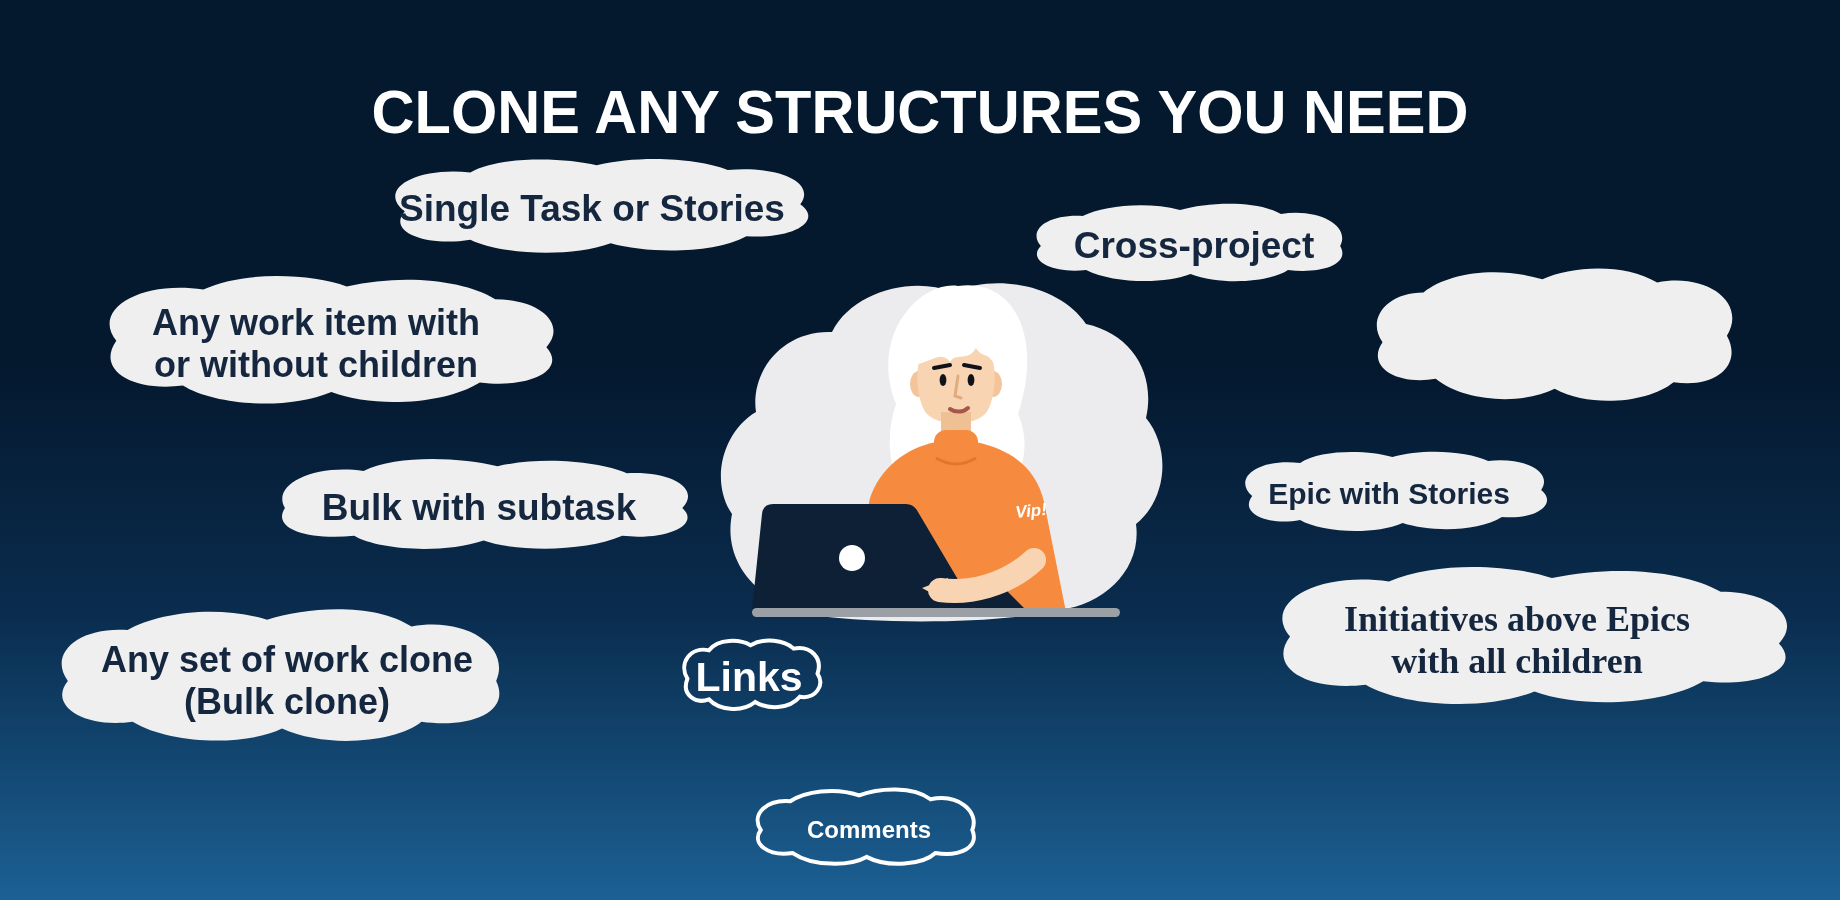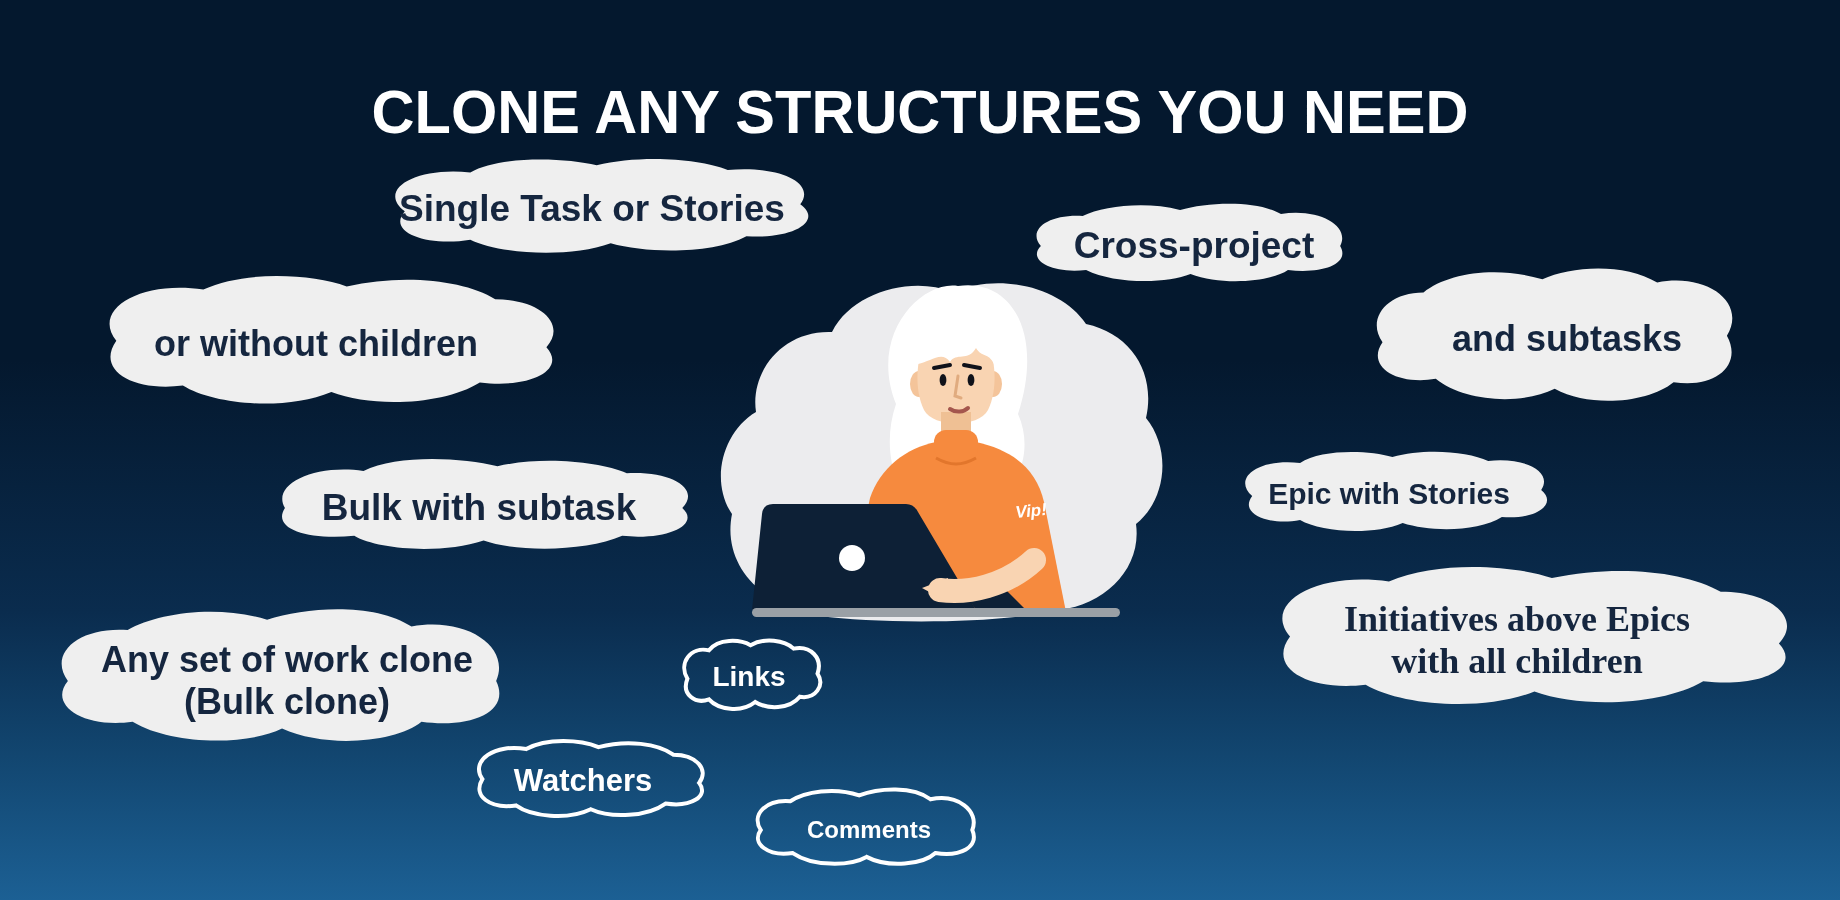--- a/index.html
+++ b/index.html
@@ -24,21 +24,21 @@
   .flip{transform:scaleX(-1);}
   
   #c-single      {left:358px;top:150px;width:468px;height:118px;font-size:37px;}
   #c-cross       {left:1020px;top:196px;width:348px;height:100px;font-size:37px;}
   #c-anywork     {left:60px;top:264px;width:512px;height:160px;font-size:36px;}
   #c-epictask    {left:1362px;top:256px;width:410px;height:166px;font-size:36px;}
   #c-tasksub     {left:248px;top:450px;width:462px;height:116px;font-size:37px;}
   #c-epicstories {left:1218px;top:444px;width:342px;height:100px;font-size:30px;}
   #c-bulk        {left:38px;top:596px;width:498px;height:170px;font-size:36px;}
   #c-initiatives {left:1226px;top:554px;width:582px;height:172px;font-size:36px;font-family:Liberation Serif, serif;}
-  #c-links       {left:672px;top:634px;width:154px;height:86px;font-size:28px;}
+  #c-links       {left:672px;top:634px;width:154px;height:86px;font-size:41px;}
   #c-attach      {left:860px;top:666px;width:296px;height:98px;font-size:31px;}
   #c-watchers    {left:454px;top:734px;width:258px;height:94px;font-size:31px;}
   #c-comments    {left:746px;top:782px;width:246px;height:96px;font-size:24px;}
   #illustration  {position:absolute;left:700px;top:272px;width:480px;height:352px;}
 </style>
 </head>
 <body>
 
 <div id="stage">
 
@@ -60,30 +60,30 @@
     <div class="txt">
         <span>Cross-project</span>
       </div>
   </div>
 
   <div class="cloud" id="c-anywork">
     <svg viewBox="0 0 200 100" preserveAspectRatio="none">
         <path fill="#efefef" d="M22,48 C12,28 32,10 56,16 C72,4 98,6 112,14 C134,6 158,10 170,22 C188,22 198,38 190,52 C198,66 184,78 164,74 C150,88 122,90 106,80 C88,92 60,88 48,76 C28,80 14,66 22,48 Z"></path>
       </svg>
     <div class="txt">
+      <span>Any work item with</span>
       <span>or without children</span>
     </div>
   </div>
 
   <div class="cloud" id="c-epictask">
     <svg viewBox="0 0 200 100" preserveAspectRatio="none" class="flip">
         <path fill="#efefef" d="M22,48 C12,28 32,10 56,16 C72,4 98,6 112,14 C134,6 158,10 170,22 C188,22 198,38 190,52 C198,66 184,78 164,74 C150,88 122,90 106,80 C88,92 60,88 48,76 C28,80 14,66 22,48 Z"></path>
       </svg>
     <div class="txt">
-      <span>and subtasks</span>
     </div>
   </div>
 
   <div class="cloud" id="c-tasksub">
     <svg viewBox="0 0 200 100" preserveAspectRatio="none">
         <path fill="#efefef" d="M16,50 C10,30 28,12 50,18 C64,4 92,6 108,14 C128,5 152,10 164,20 C184,18 196,34 188,50 C196,64 182,78 162,74 C146,88 116,88 102,78 C84,90 56,86 46,74 C26,78 10,68 16,50 Z"></path>
       </svg>
     <div class="txt">
         <span>Bulk with subtask</span>
       </div>
@@ -121,28 +121,20 @@
   <div class="cloud outline" id="c-links">
     <svg viewBox="0 0 200 100" preserveAspectRatio="none">
         <path fill="none" stroke="#ffffff" stroke-width="4" vector-effect="non-scaling-stroke" d="M20,52 C8,34 24,14 48,19 C60,5 88,6 102,13 C120,4 146,7 158,17 C180,13 196,28 189,46 C199,60 186,76 166,73 C152,88 124,88 108,79 C90,92 60,88 48,76 C30,82 12,70 20,52 Z"></path>
       </svg>
     <div class="txt">
         <span>Links</span>
       </div>
   </div>
 
 
-  <div class="cloud outline" id="c-watchers">
-    <svg viewBox="0 0 200 100" preserveAspectRatio="none">
-        <path fill="none" stroke="#ffffff" stroke-width="4" vector-effect="non-scaling-stroke" d="M22,48 C12,28 32,10 56,16 C72,4 98,6 112,14 C134,6 158,10 170,22 C188,22 198,38 190,52 C198,66 184,78 164,74 C150,88 122,90 106,80 C88,92 60,88 48,76 C28,80 14,66 22,48 Z"></path>
-      </svg>
-    <div class="txt">
-        <span>Watchers</span>
-      </div>
-  </div>
 
   <div class="cloud outline" id="c-comments">
     <svg viewBox="0 0 200 100" preserveAspectRatio="none" class="flip">
         <path fill="none" stroke="#ffffff" stroke-width="4" vector-effect="non-scaling-stroke" d="M16,50 C10,30 28,12 50,18 C64,4 92,6 108,14 C128,5 152,10 164,20 C184,18 196,34 188,50 C196,64 182,78 162,74 C146,88 116,88 102,78 C84,90 56,86 46,74 C26,78 10,68 16,50 Z"></path>
       </svg>
     <div class="txt">
         <span>Comments</span>
       </div>
   </div>
 

